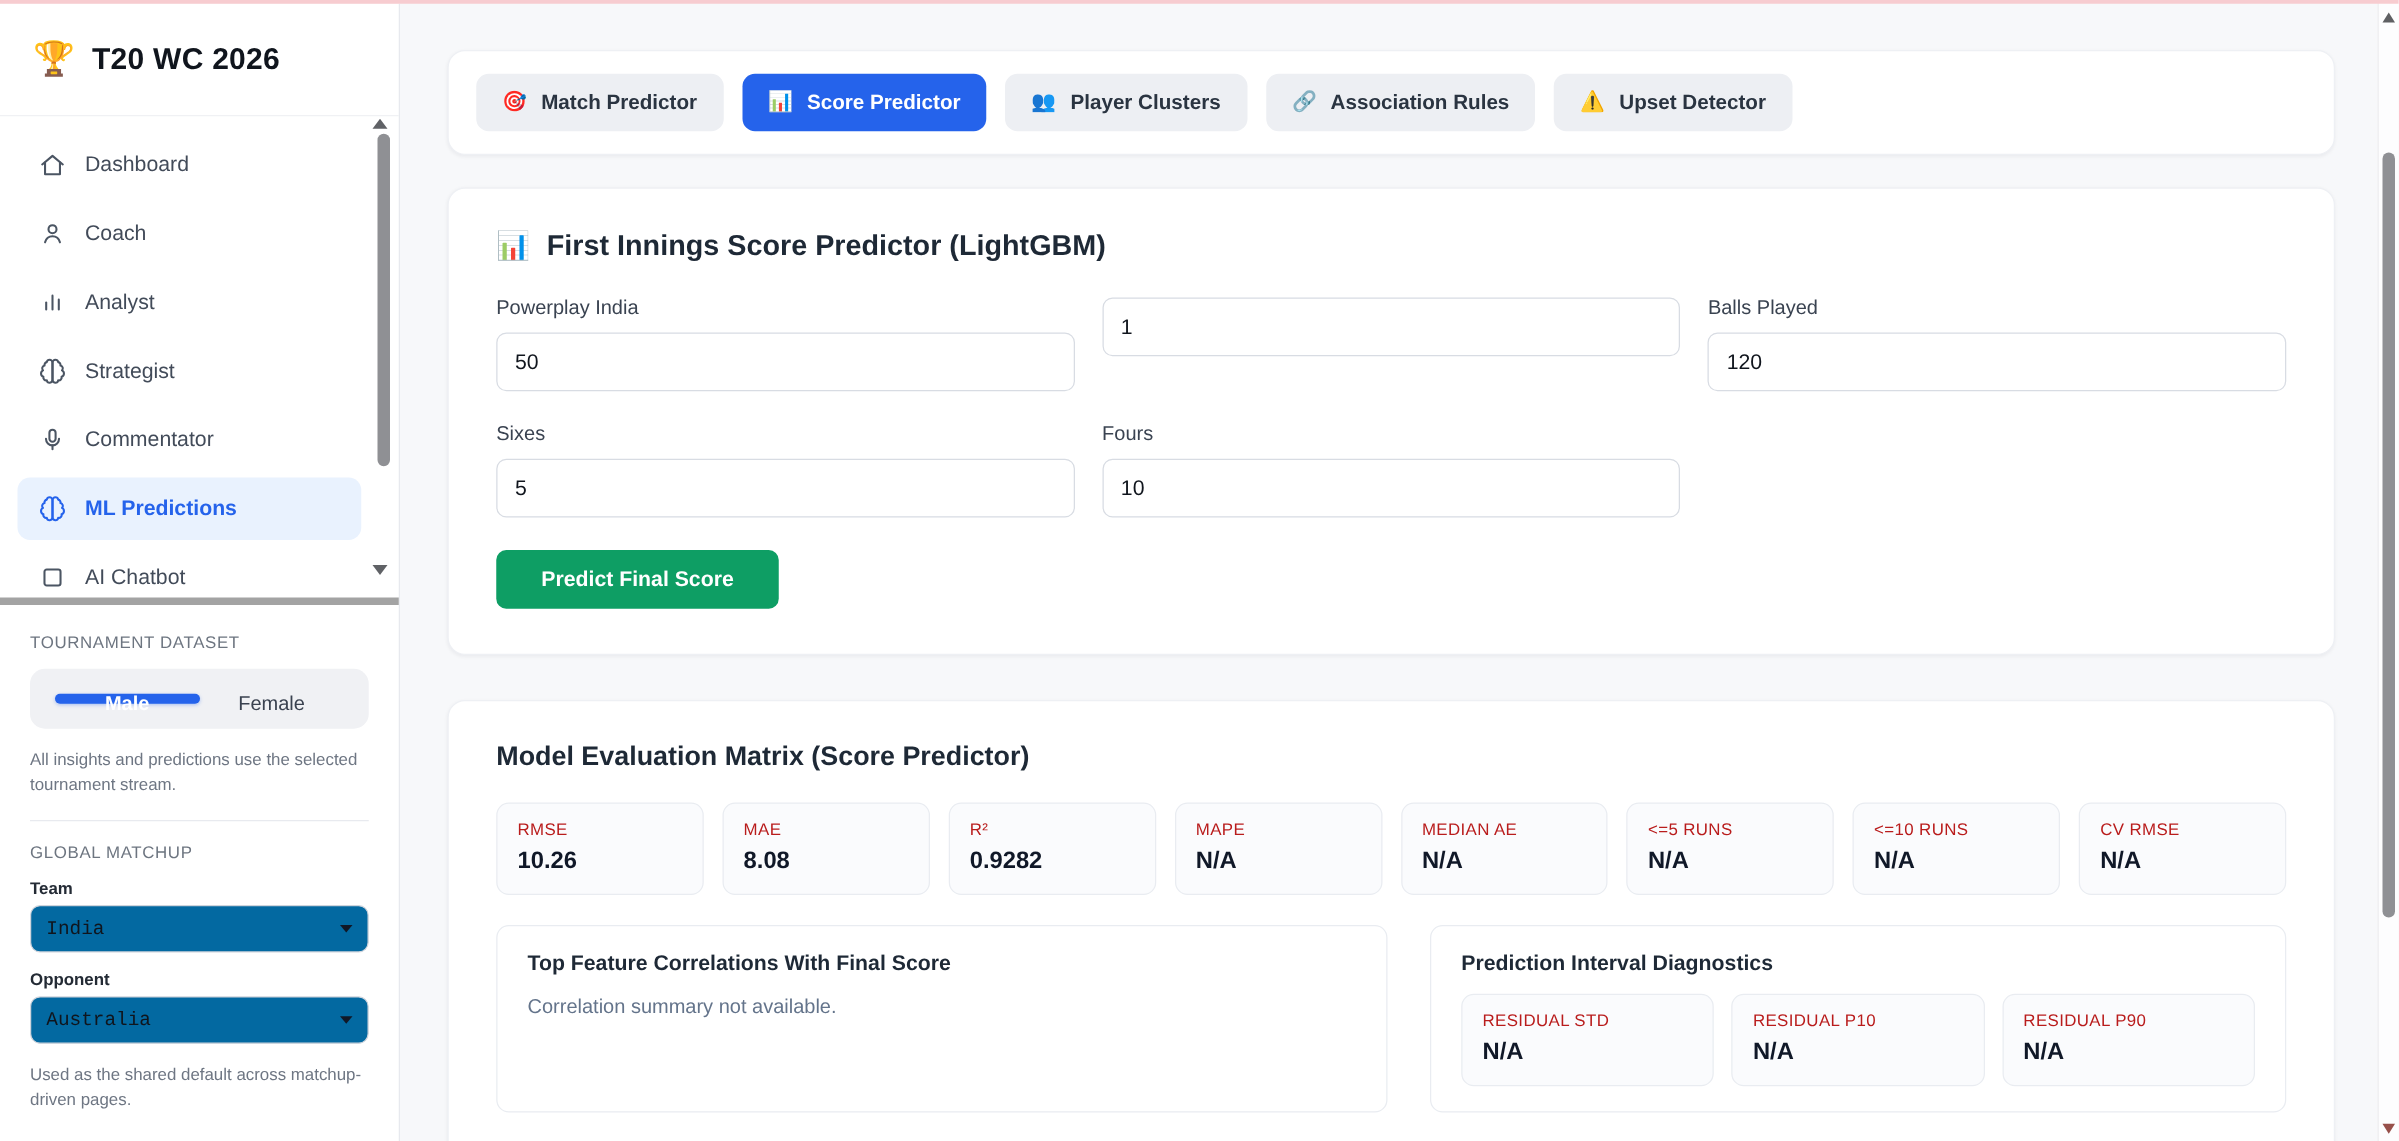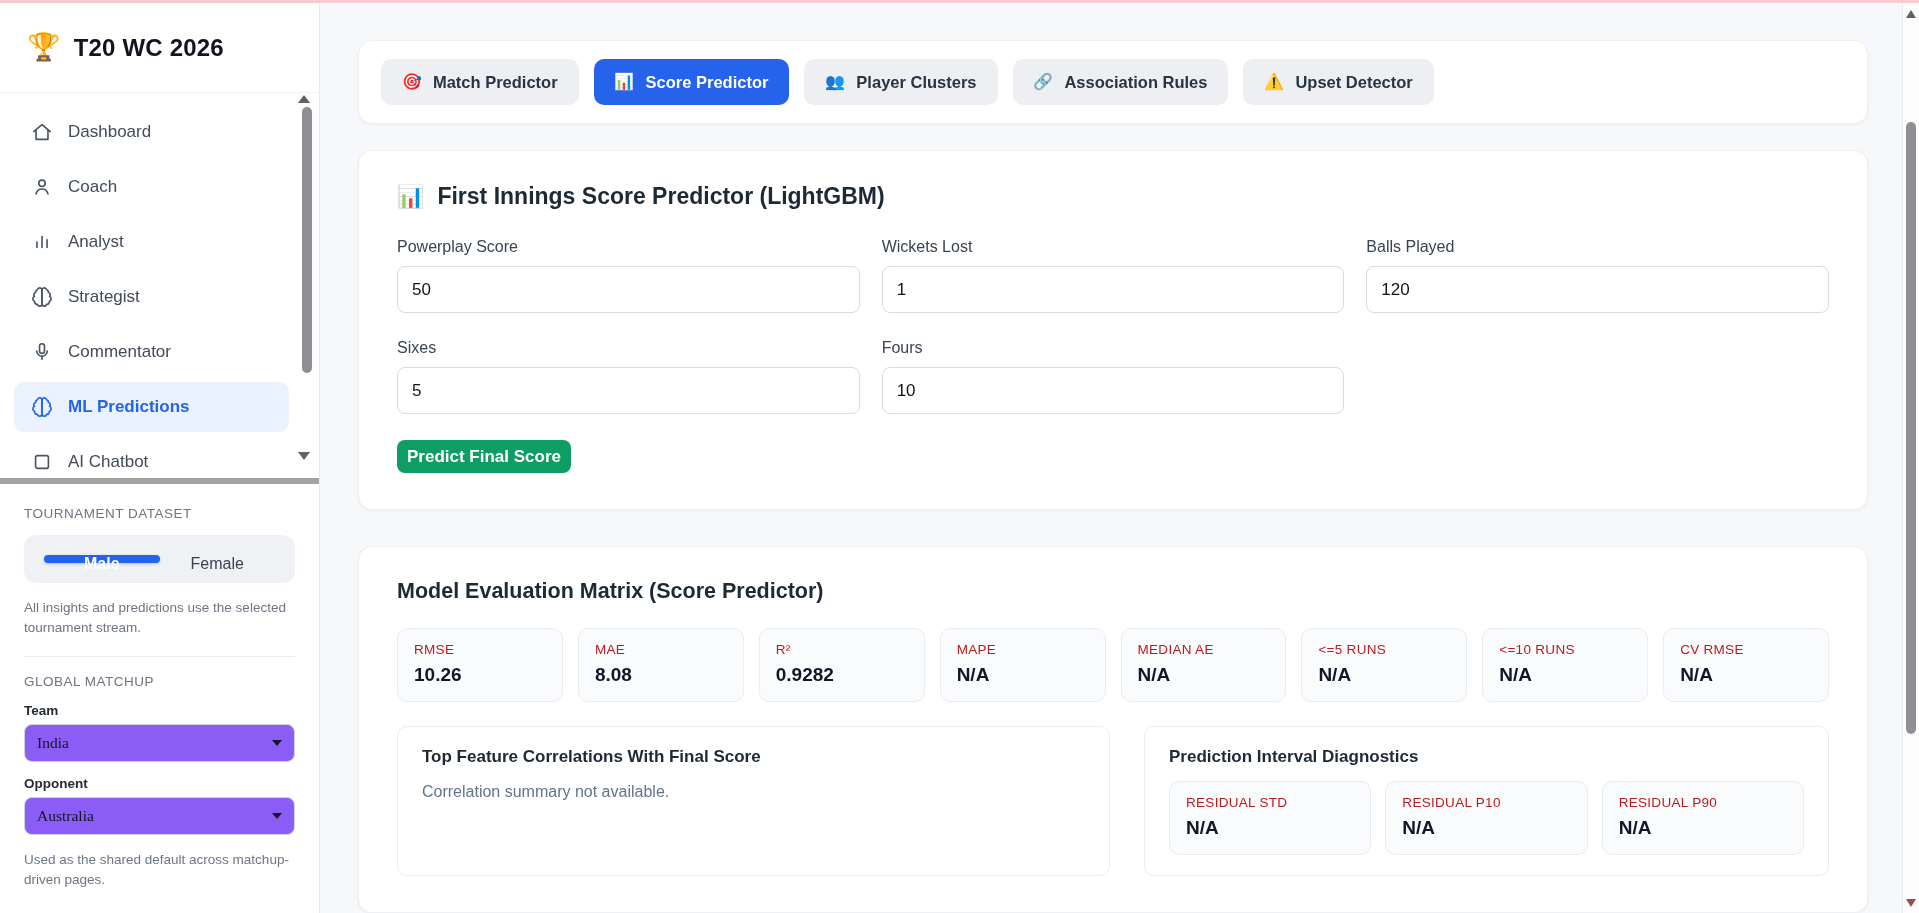--- a/index.html
+++ b/index.html
@@ -72,22 +72,22 @@
     display: block; font-size: 13.5px; font-weight: 700; color: #242b35; margin-bottom: 6px;
   }
   .select-wrap { position: relative; margin-bottom: 14px; }
   .select-wrap::after {
     content: ""; position: absolute; right: 13px; top: 16px; pointer-events: none;
     border-left: 5px solid transparent; border-right: 5px solid transparent;
     border-top: 6px solid #111827;
   }
   .side-select {
     width: 100%; height: 38px; border: 1px solid #cfd4dc; border-radius: 8px;
-    background: #8b5cf6; font-size: 15.5px; color: #10151d; padding: 0 12px;
-    appearance: none; -webkit-appearance: none; font-family: Liberation Serif, serif;
+    background: #0369a1; font-size: 15.5px; color: #10151d; padding: 0 12px;
+    appearance: none; -webkit-appearance: none; font-family: Liberation Mono, monospace;
   }
 
   
   .main { position: absolute; left: 358px; top: 3px; width: 1510px; }
   .card {
     background: #ffffff; border: 1px solid #eef0f4; border-radius: 14px;
     box-shadow: 0 1px 3px rgba(16,24,40,.05);
   }
   .tabbar { margin-top: 37px; padding: 18px 22px; display: flex; gap: 15px; }
   .tab {
@@ -109,21 +109,21 @@
     margin-top: 28px; display: grid; grid-template-columns: repeat(3, 1fr);
     column-gap: 22px; row-gap: 26px;
   }
   .form-label { display: block; font-size: 16px; color: #3a4351; margin-bottom: 10px; }
   .form-input {
     width: 100%; height: 47px; border: 1px solid #d8dce3; border-radius: 8px;
     padding: 12px 14px; font-size: 17px; color: #10151d; background: #fff;
     font-family: inherit;
   }
   .btn-green {
-    margin-top: 26px; height: 33px; padding: 0 10px; border: none; border-radius: 8px;
+    margin-top: 26px; height: 47px; padding: 0 36px; border: none; border-radius: 8px;
     background: #0e9e64; color: #ffffff; font-size: 17px; font-weight: 700;
     cursor: pointer; font-family: inherit;
   }
 
   .eval { margin-top: 36px; padding: 32px 38px 36px 38px; }
   .eval-title { font-size: 21.5px; font-weight: 700; color: #1e2936; }
   .metrics { margin-top: 24px; display: grid; grid-template-columns: repeat(8, 1fr); gap: 15px; }
   .tile {
     background: #fafbfd; border: 1px solid #e9ecf1; border-radius: 10px;
     padding: 13px 16px 15px 16px;
@@ -287,25 +287,24 @@
     </button>
   </div>
 
   <section class="card predictor">
     <h2 class="card-title">
       <span class="t-ico">📊</span>
       <span>First Innings Score Predictor (LightGBM)</span>
     </h2>
     <div class="form-grid">
       <div class="field">
-        <label class="form-label">Powerplay Score</label>
+        <label class="form-label">Powerplay India</label>
         <input class="form-input" type="text" value="50" style="">
       </div>
       <div class="field">
-        <label class="form-label">Wickets Lost</label>
         <input class="form-input" type="text" value="1" style="">
       </div>
       <div class="field">
         <label class="form-label">Balls Played</label>
         <input class="form-input" type="text" value="120" style="">
       </div>
       <div class="field">
         <label class="form-label">Sixes</label>
         <input class="form-input" type="text" value="5" style="">
       </div>

